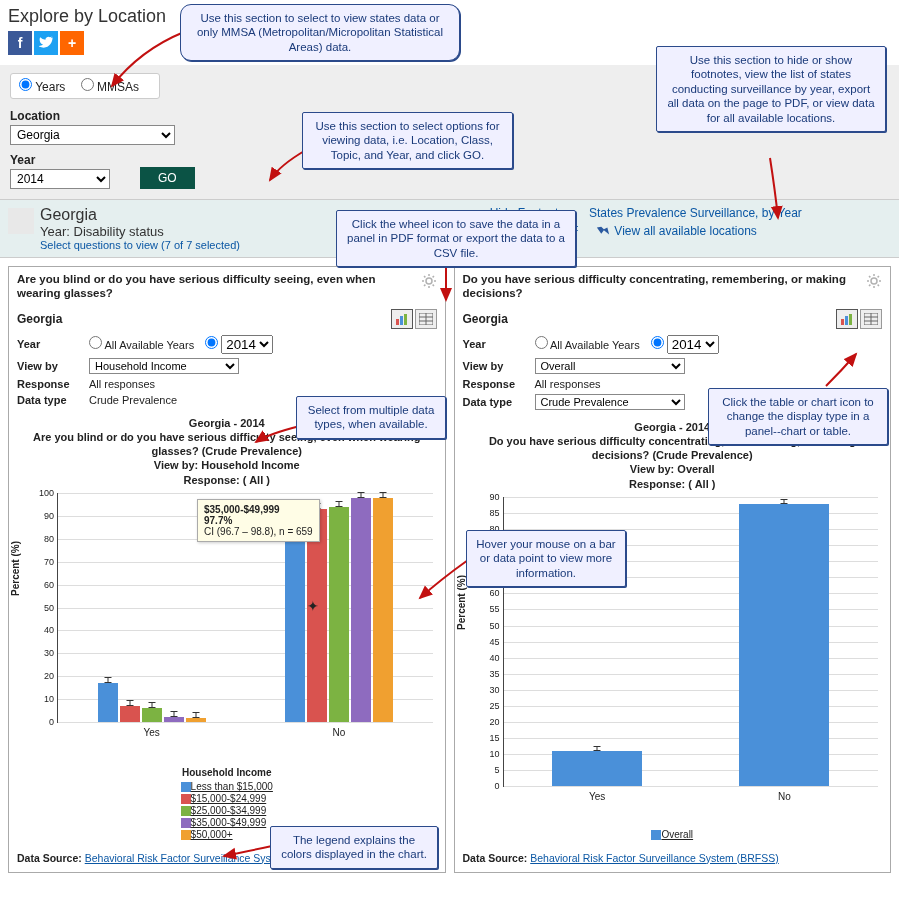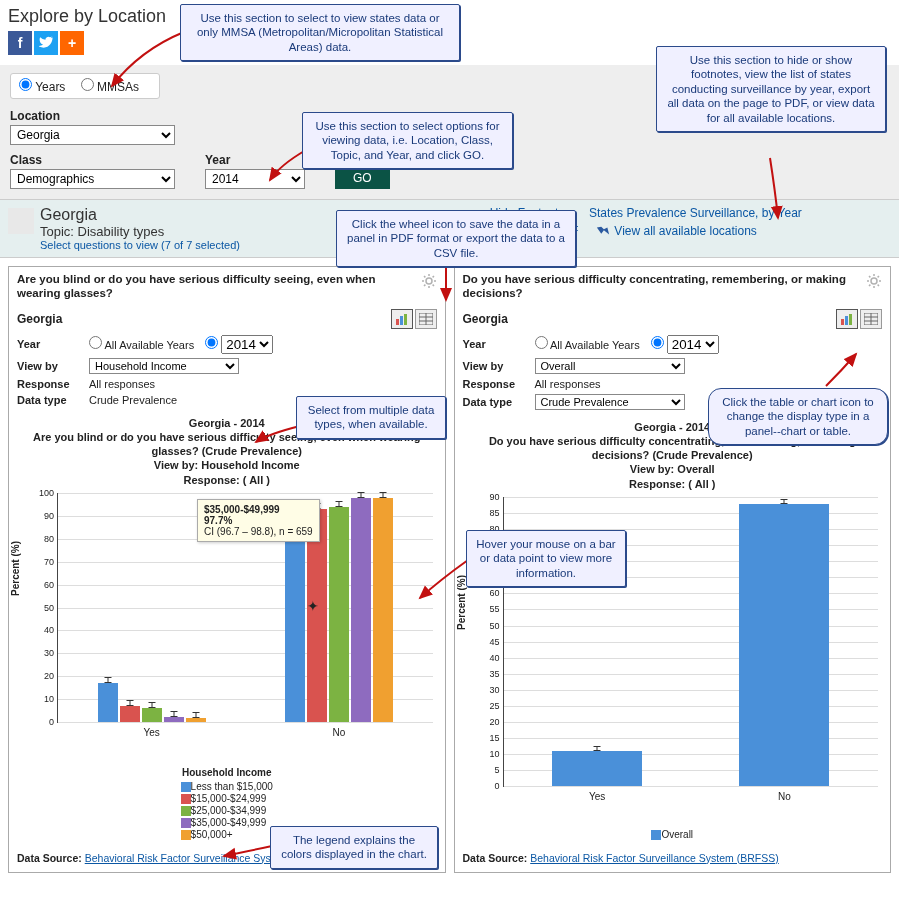--- a/index.html
+++ b/index.html
@@ -50,21 +50,21 @@
 .bars { position:absolute; left:0; right:0; bottom:0; top:0; display:flex;}
 .grp { flex:1; display:flex; align-items:flex-end; justify-content:center; gap:2px; position:relative;}
 .grp-label { position:absolute; bottom:-16px; font-size:10px; left:0; right:0; text-align:center;}
 .bar { width: 20px; position:relative;}
 .bar.wide { width:90px;}
 .errbar { position:absolute; left:50%; transform:translateX(-50%); width:1px; background:#333;}
 .errbar::before,.errbar::after{content:'';position:absolute;left:-3px;width:7px;height:1px;background:#333;}
 .errbar::before{top:0;} .errbar::after{bottom:0;}
 .legend { text-align:center; margin-top: 24px; font-size:10px;}
 .legend-title { font-weight:bold; margin-bottom:2px;}
-.legend-item { display:inline-flex; align-items:center; gap:0; margin: 0 2px;}
+.legend-item { display:inline-flex; align-items:center; gap:0; margin: 0 2px; text-decoration: underline;}
 .legend-sw { width:10px; height:10px; display:inline-block;}
 .legend-col { display:inline-block; text-align:left;}
 .legend-col .legend-item { display:flex; margin:1px 0;}
 .datasource { font-size:10.5px; margin-top:10px;}
 .datasource a {color:#0b57a4;}
 .tooltip-box { position:absolute; background:#fffde6; border:1px solid #aaa; padding:4px 6px; font-size:10px; z-index:50; box-shadow:1px 1px 3px rgba(0,0,0,0.2);}
 .cursor-arrow { position:absolute; font-size:14px; z-index:51;}
 
 .callout { position:absolute; background:#f0f0ff; border:1px solid #2b4a8b; color:#1a3a7a; font-size:11.5px; padding:6px 8px; text-align:center; border-radius:2px; box-shadow: 1px 1px 0 #2b4a8b; z-index:100; line-height:1.25;}
 .arrow-svg { position:absolute; z-index:99; pointer-events:none;}
@@ -95,40 +95,36 @@
     <label><input type="radio" name="scope" checked="" style=""> <span>Years</span></label>
     <label><input type="radio" name="scope" style=""> <span>MMSAs</span></label>
   </div>
   <div class="filter-row">
     <div class="filter-col" style="width:165px;">
       <label>Location</label>
       <select style="width:100%;"><option>Georgia</option></select>
     </div>
   </div>
   <div class="filter-row" style="margin-top:8px;">
-    <div class="filter-col" style="width:165px;">
-      <label>Class</label>
-      <select style="width:100%;"><option>Demographics</option></select>
-    </div>
     <div class="filter-col" style="width:100px;">
       <label>Year</label>
       <select style="width:100%;"><option>2014</option></select>
     </div>
     <div class="filter-col">
       <button class="go-btn">GO</button>
     </div>
   </div>
 </div>
 
 <div class="context-bar">
   <div class="ctx-left">
     <div class="state-icon"></div>
     <div>
       <h3>Georgia</h3>
-      <div class="topic">Topic: Disability types</div>
+      <div class="topic">Year: Disability status</div>
       <div class="sel-q">Select questions to view (7 of 7 selected)</div>
     </div>
   </div>
   <div class="ctx-right">
     <div class="ctx-link">
         <span>Hide Footnotes</span>
       </div>
     <div class="ctx-link">
         <span>States Prevalence Surveillance, by Year</span>
       </div>
@@ -420,26 +416,26 @@
           <span class="legend-sw c-blue"></span>
           <span>Overall</span>
         </span></div>
 
     <div class="datasource">
       <b>Data Source:</b> <a href="#">Behavioral Risk Factor Surveillance System (BRFSS)</a>
     </div>
   </div>
 </div>
 
-<div class="callout" style="left:180px; top:4px; width:280px;">Use this section to select to view states data or only MMSA (Metropolitan/Micropolitan Statistical Areas) data.</div>
+<div class="callout" style="left:180px; top:4px; width:280px;border-radius:11px;">Use this section to select to view states data or only MMSA (Metropolitan/Micropolitan Statistical Areas) data.</div>
 <div class="callout" style="left:302px; top:112px; width:211px;">Use this section to select options for viewing data, i.e. Location, Class, Topic, and Year, and click GO.</div>
 <div class="callout" style="left:656px; top:46px; width:230px;">Use this section to hide or show footnotes, view the list of states conducting surveillance by year, export all data on the page to PDF, or view data for all available locations.</div>
 <div class="callout" style="left:336px; top:210px; width:240px;">Click the wheel icon to save the data in a panel in PDF format or export the data to a CSV file.</div>
 <div class="callout" style="left:296px; top:396px; width:150px;">Select from multiple data types, when available.</div>
-<div class="callout" style="left:708px; top:388px; width:180px;border-radius:13px;">Click the table or chart icon to change the display type in a panel--chart or table.</div>
+<div class="callout" style="left:708px; top:388px; width:180px;">Click the table or chart icon to change the display type in a panel--chart or table.</div>
 <div class="callout" style="left:466px; top:530px; width:160px;">Hover your mouse on a bar or data point to view more information.</div>
 <div class="callout" style="left:270px; top:826px; width:168px;">The legend explains the colors displayed in the chart.</div>
 
 <svg class="arrow-svg" style="left:0;top:0;" width="899" height="917">
   <defs>
       <marker id="ah" markerWidth="8" markerHeight="8" refX="6" refY="3" orient="auto">
         <path class="head" d="M0,0 L7,3 L0,6 z"></path>
       </marker>
     </defs>
   <path d="M184,32 Q140,50 112,86" marker-end="url(#ah)"></path>

